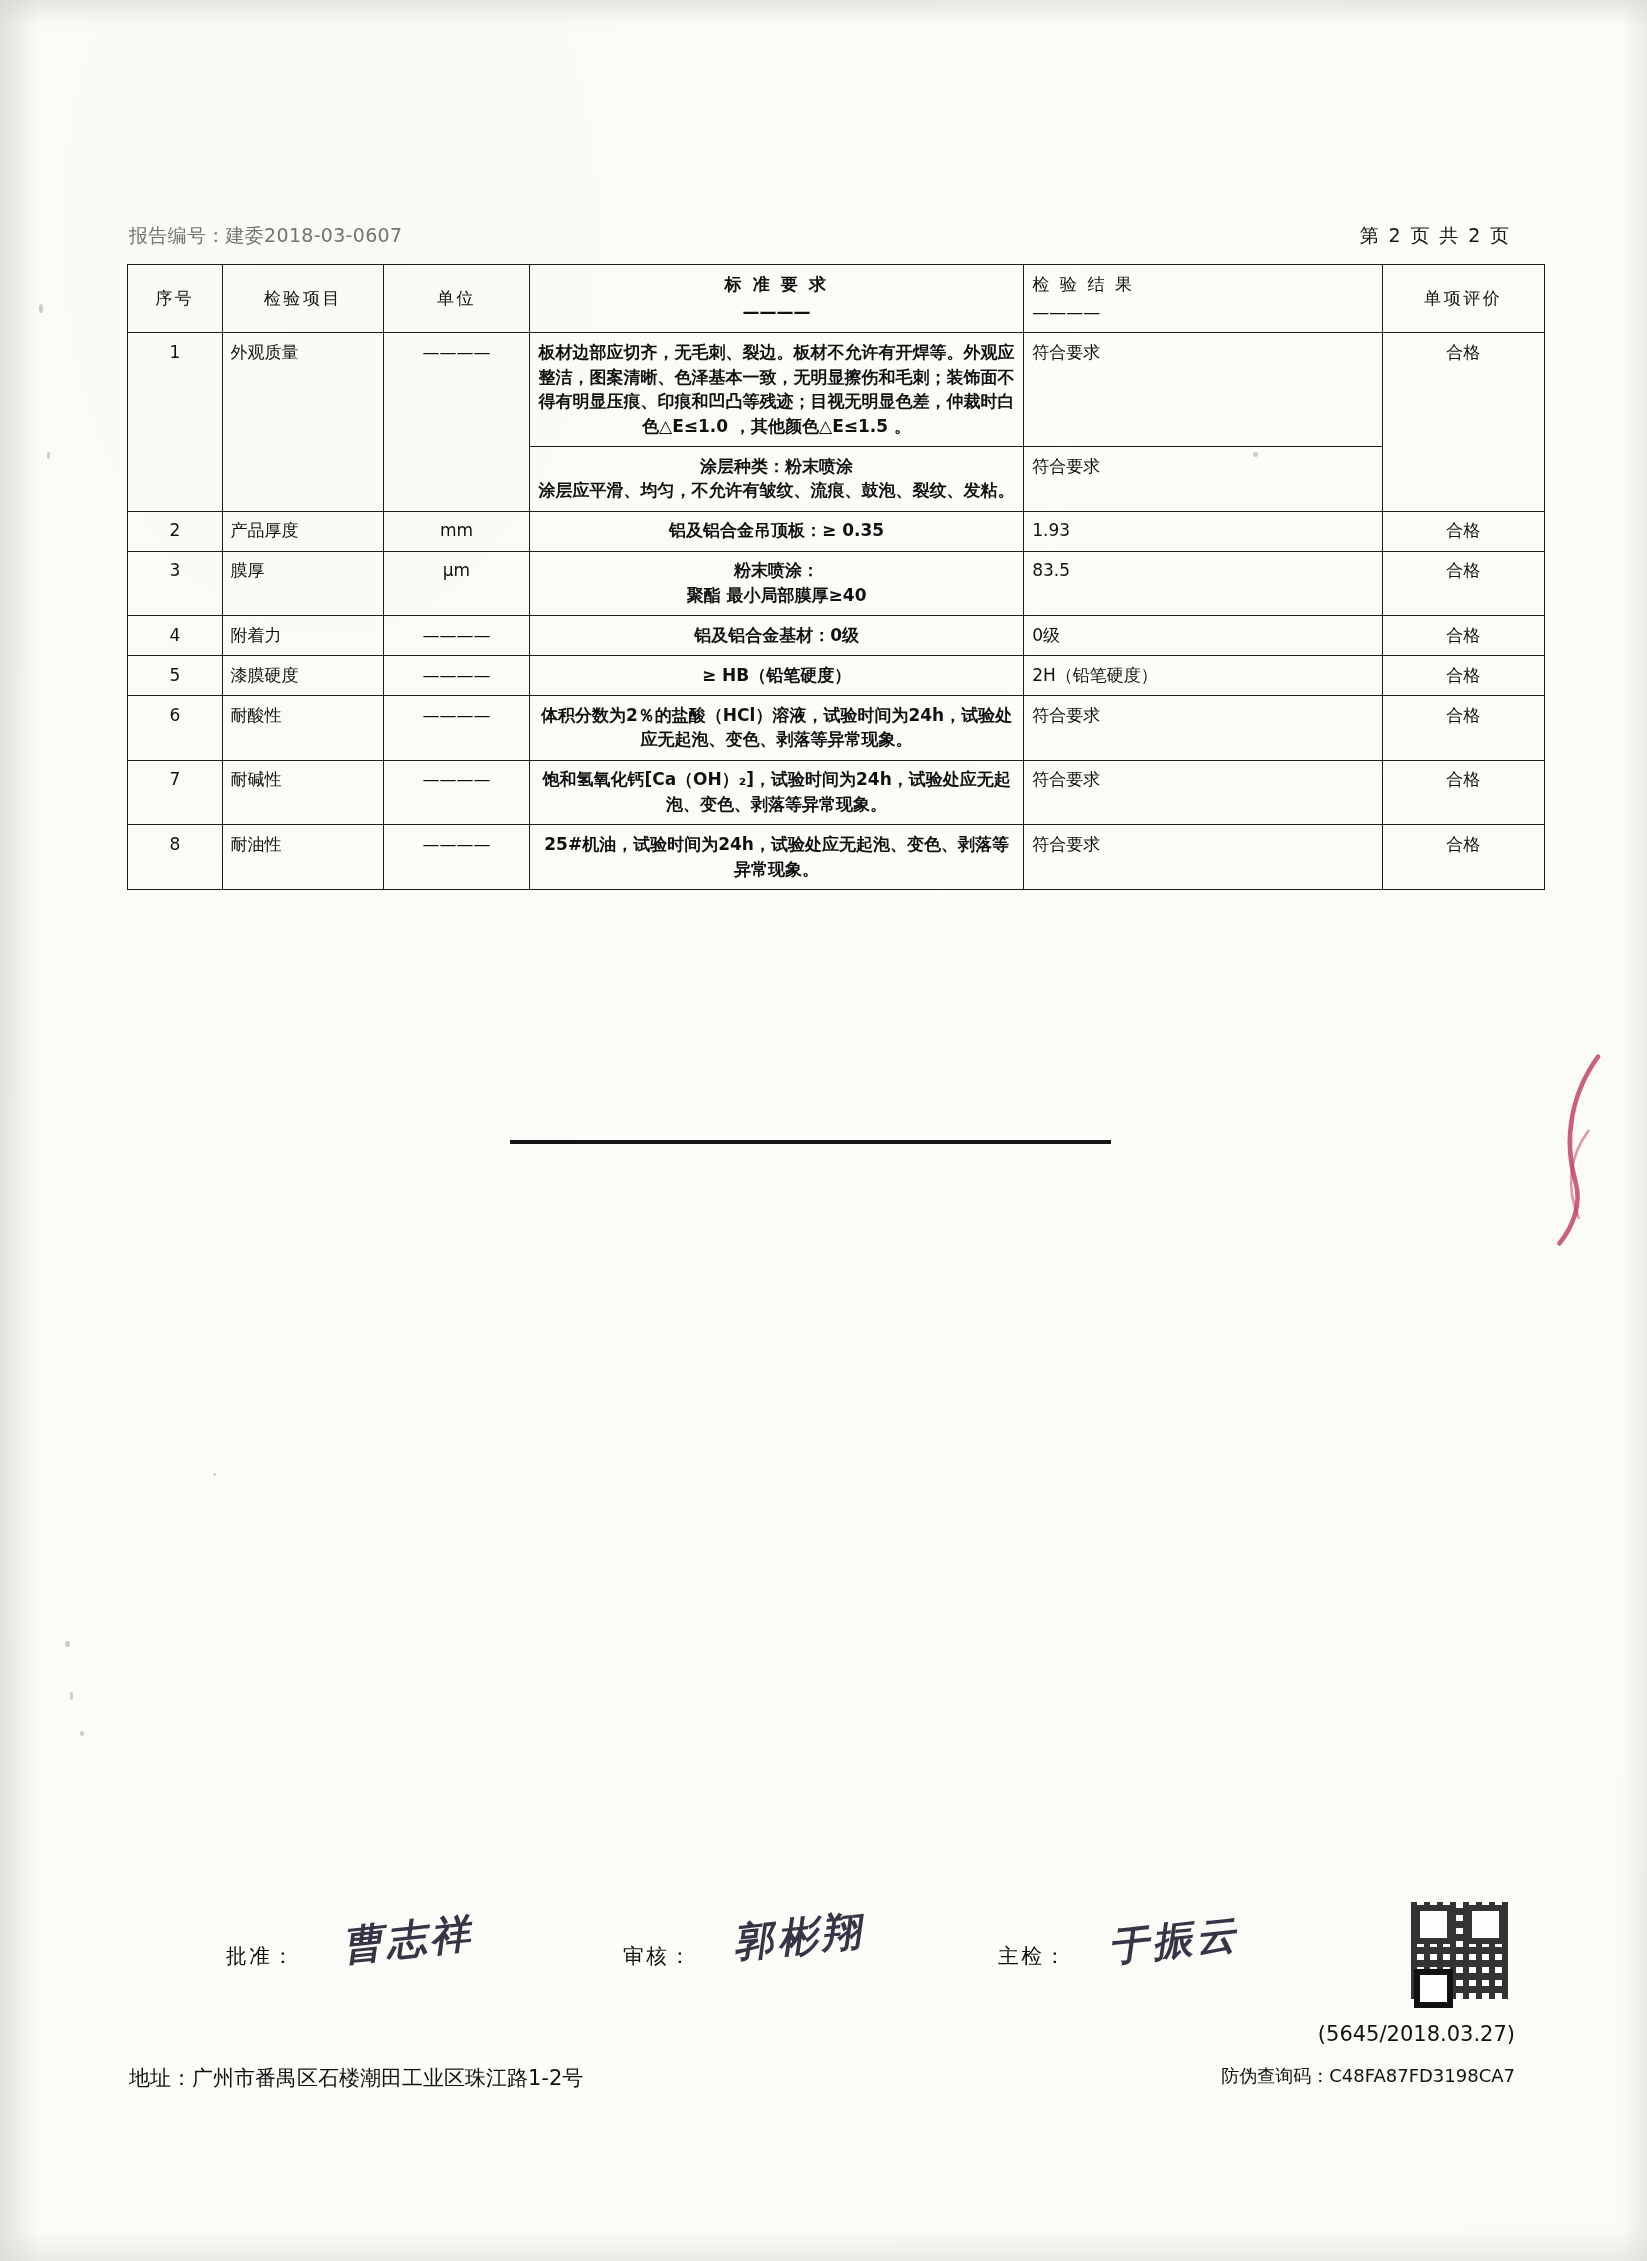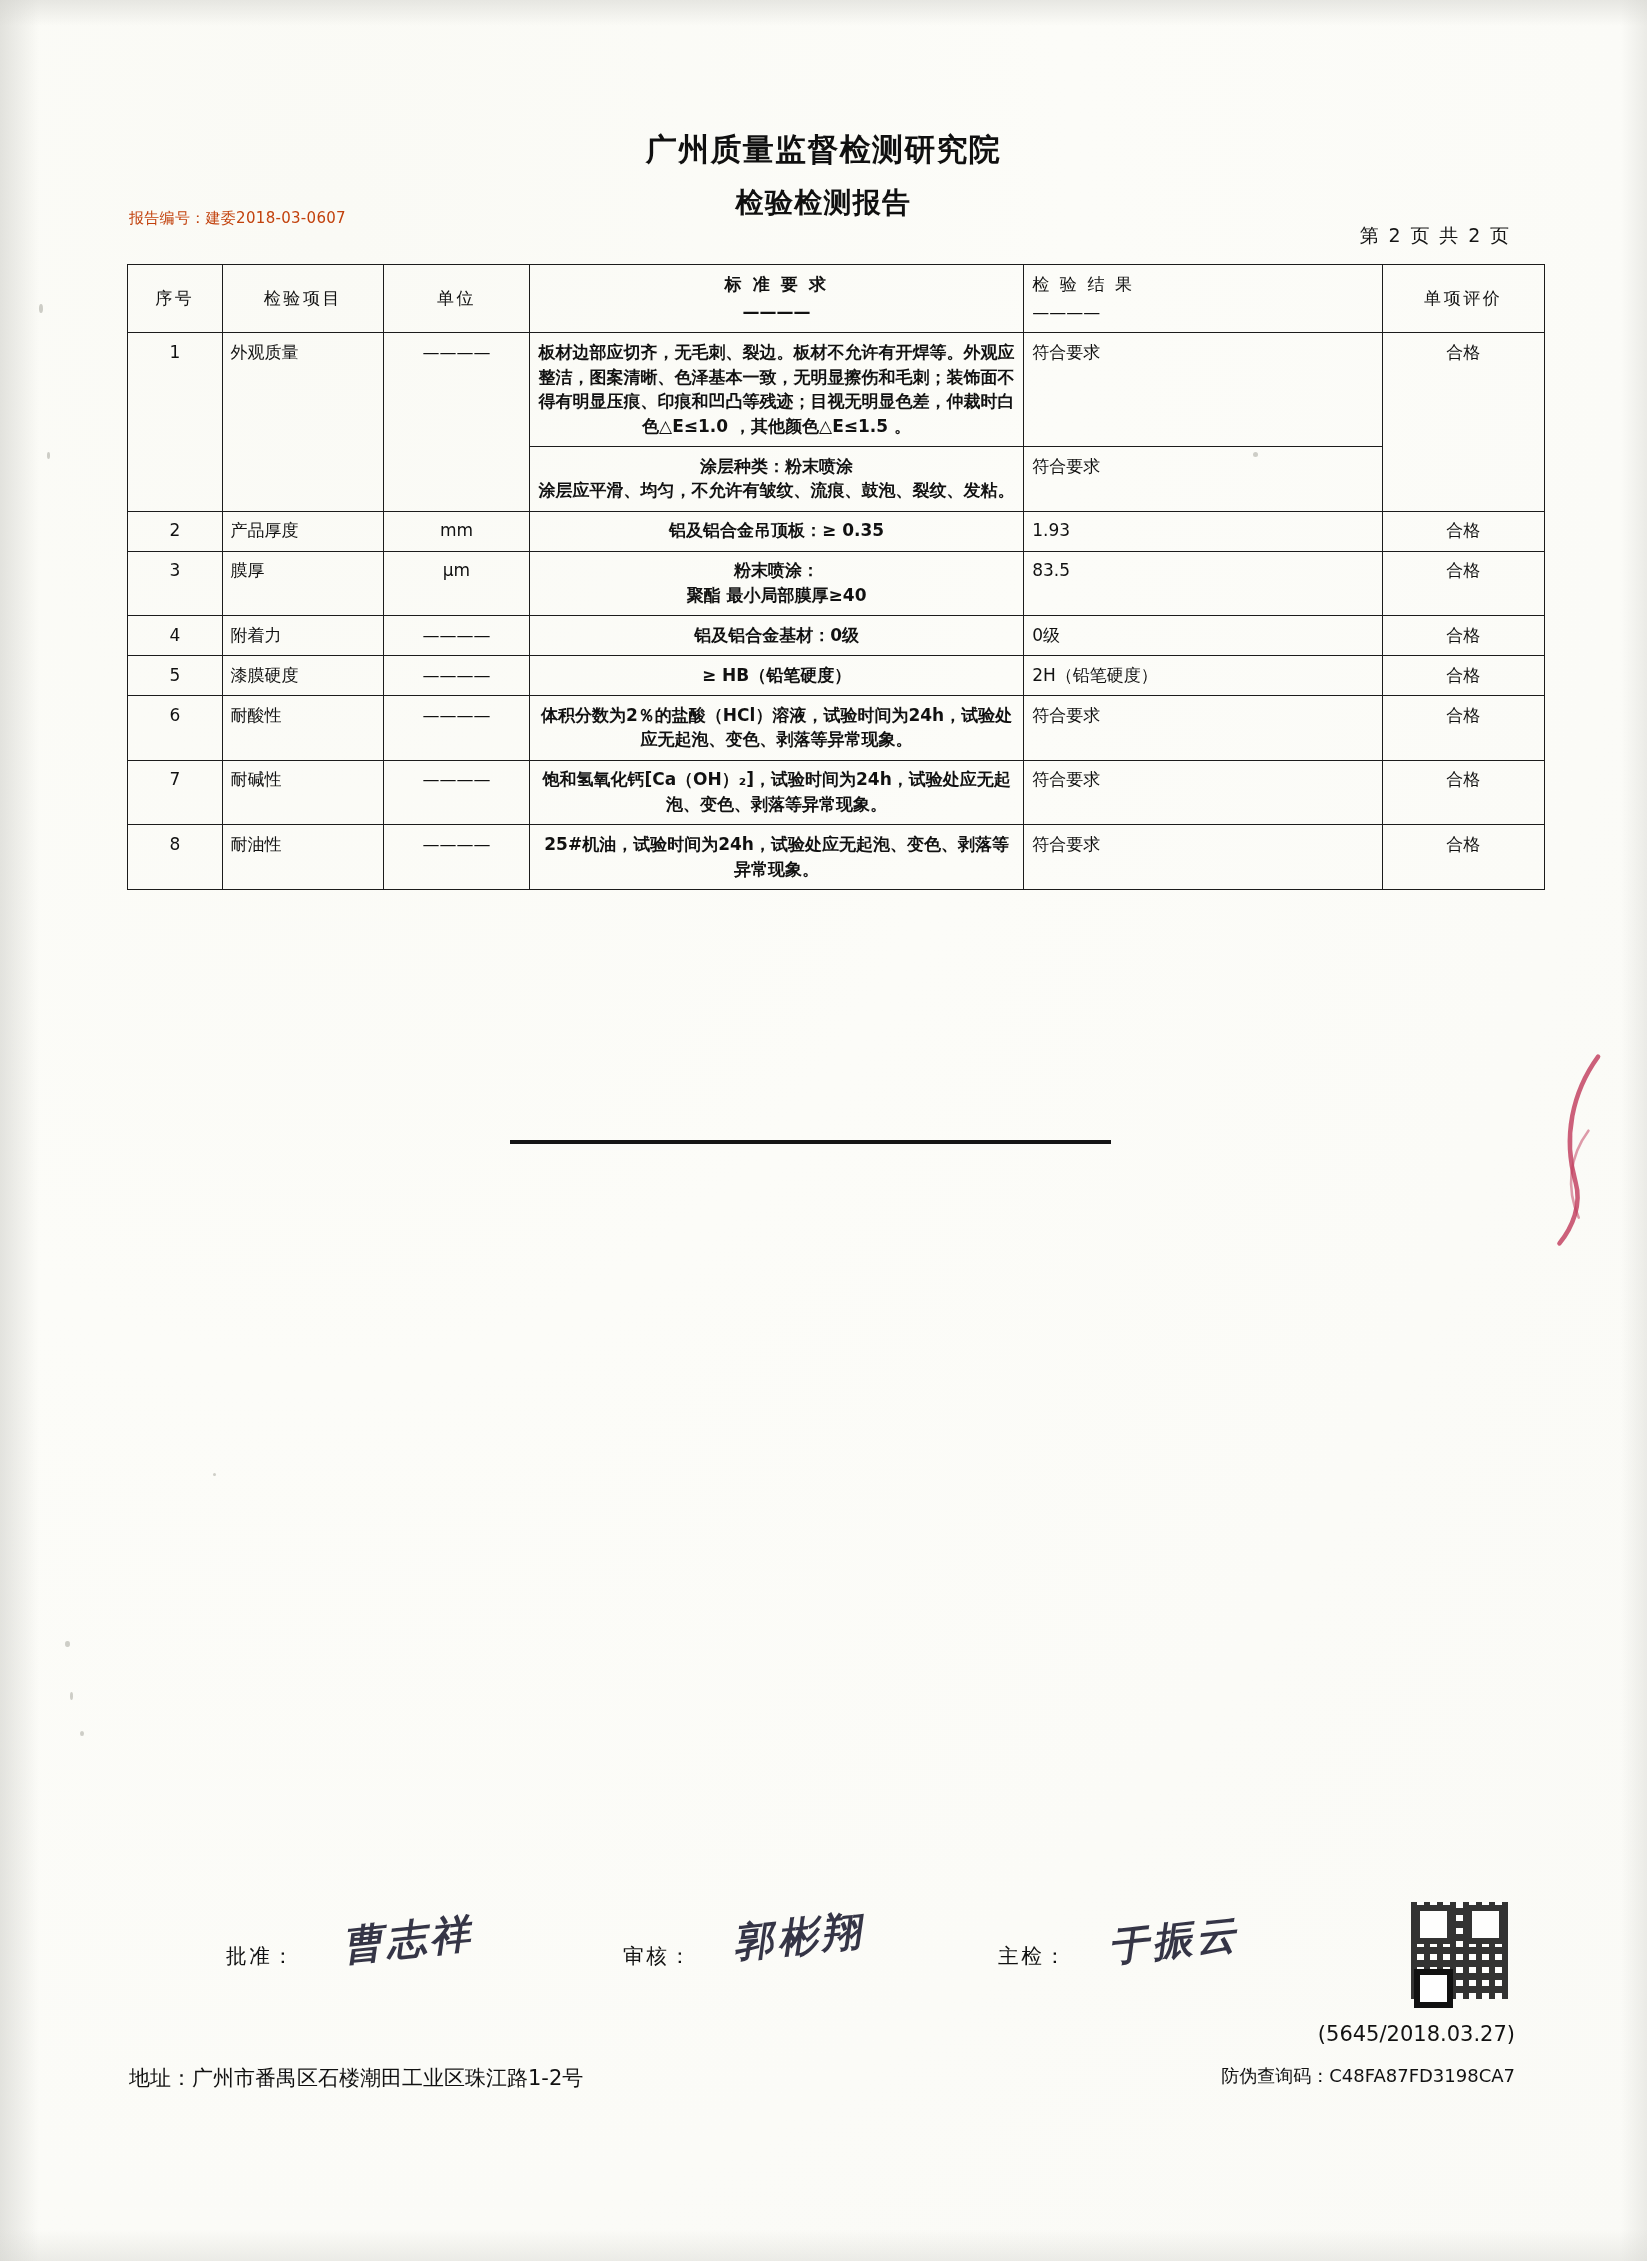--- a/index.html
+++ b/index.html
@@ -71,25 +71,25 @@
     font-family: "DejaVu Serif", serif;
     font-size: 28px;
     font-weight: bold;
     letter-spacing: 1.3px;
     margin-top: 13px;
     color: #101010;
   }
 
   .report-no {
     position: absolute;
-    top: 209px;
+    top: 223px;
     left: 129px;
     font-family: "DejaVu Sans", sans-serif;
-    font-size: 15px;
-    color: #c2410c;
+    font-size: 19px;
+    color: #737373;
     letter-spacing: 0.3px;
   }
   .page-no {
     position: absolute;
     top: 223px;
     right: 136px;
     font-family: "DejaVu Sans", sans-serif;
     font-size: 19px;
     color: #141414;
     letter-spacing: 1.9px;
@@ -250,24 +250,20 @@
     border-radius: 50%;
     pointer-events: none;
   }
 </style>
 </head>
 <body>
 
 <div class="page">
   <div class="paper-tint"></div>
 
-  <div class="title-block">
-    <div class="org-title">广州质量监督检测研究院</div>
-    <div class="doc-title">检验检测报告</div>
-  </div>
 
   <div class="report-no">报告编号：建委2018-03-0607</div>
   <div class="page-no">第 2 页 共  2  页</div>
 
   <table class="main">
     <thead>
       <tr>
         <td class="c-seq head-tall">序号</td>
         <td class="c-item head-tall cell-center">检验项目</td>
         <td class="c-unit head-tall">单位</td>

